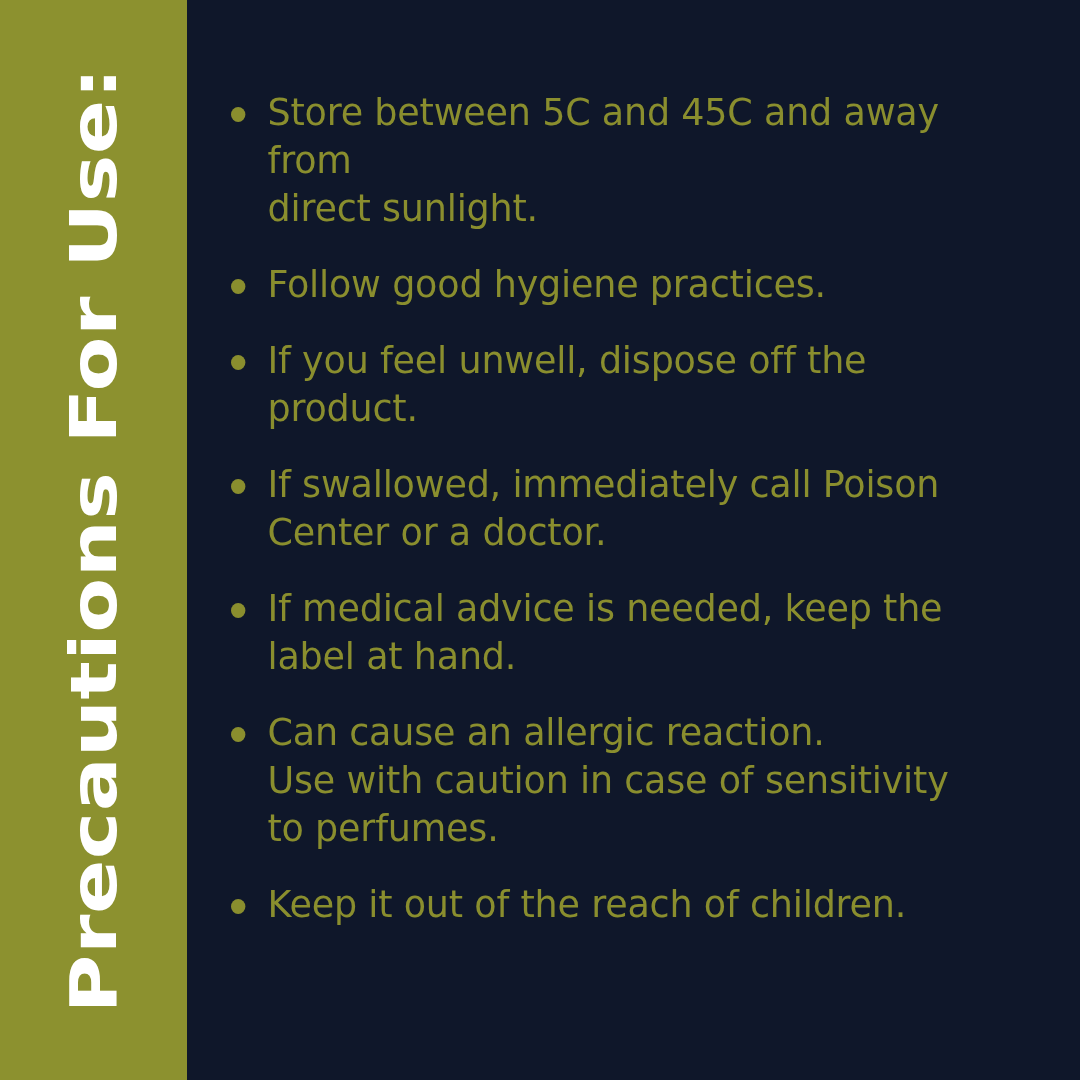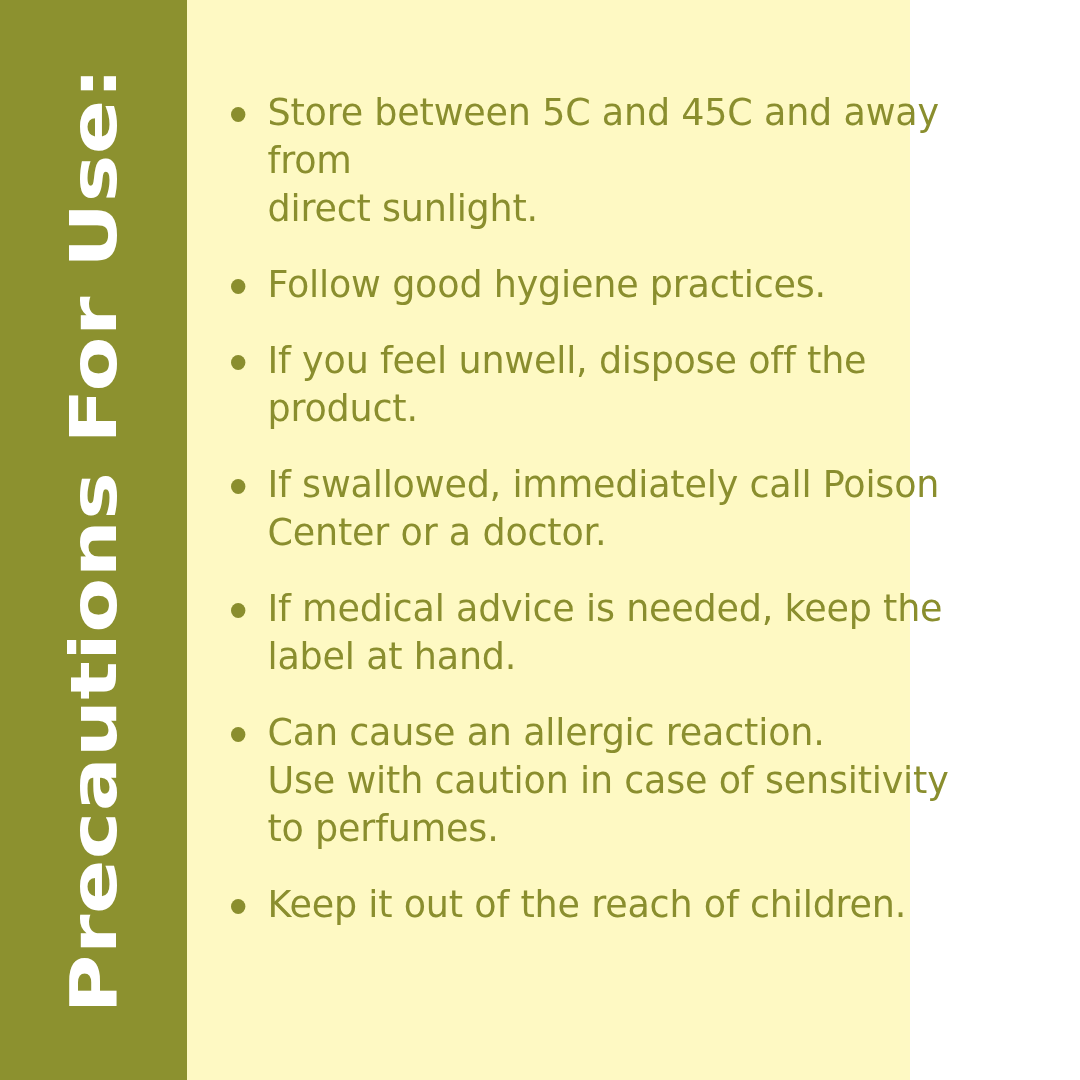--- a/index.html
+++ b/index.html
@@ -48,23 +48,23 @@
     letter-spacing: 0.5px;
     
     transform: translate(-50%, -50%) rotate(-90deg) scale(1, 0.80);
   }
 
   
   #content {
     position: absolute;
     left: 187px;
     top: 0;
-    width: 723px;
+    width: 893px;
     height: 1080px;
-    background: #fef9c3;
+    background: #0f172a;
   }
 
   #bullet-list {
     position: absolute;
     left: 44px;           
     top: 88px;
     width: 800px;
     list-style: none;
     margin: 0;
     padding: 0;

